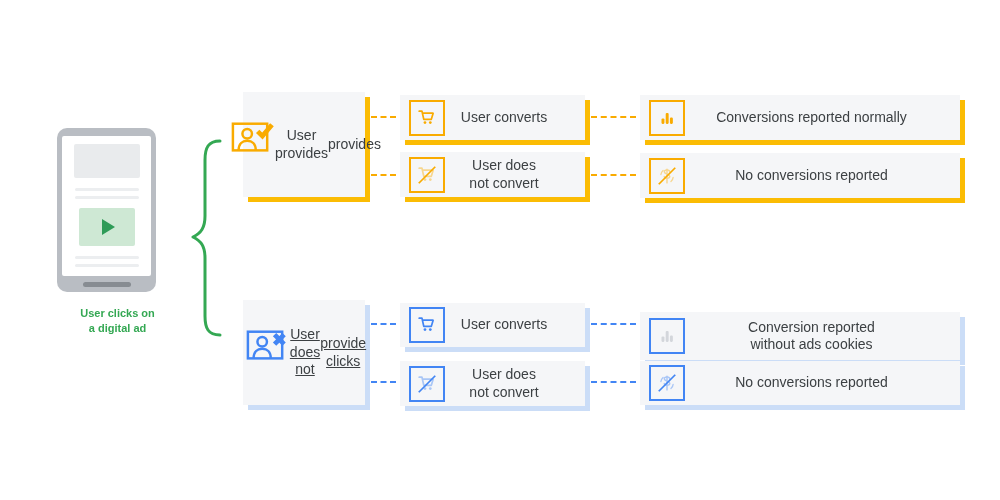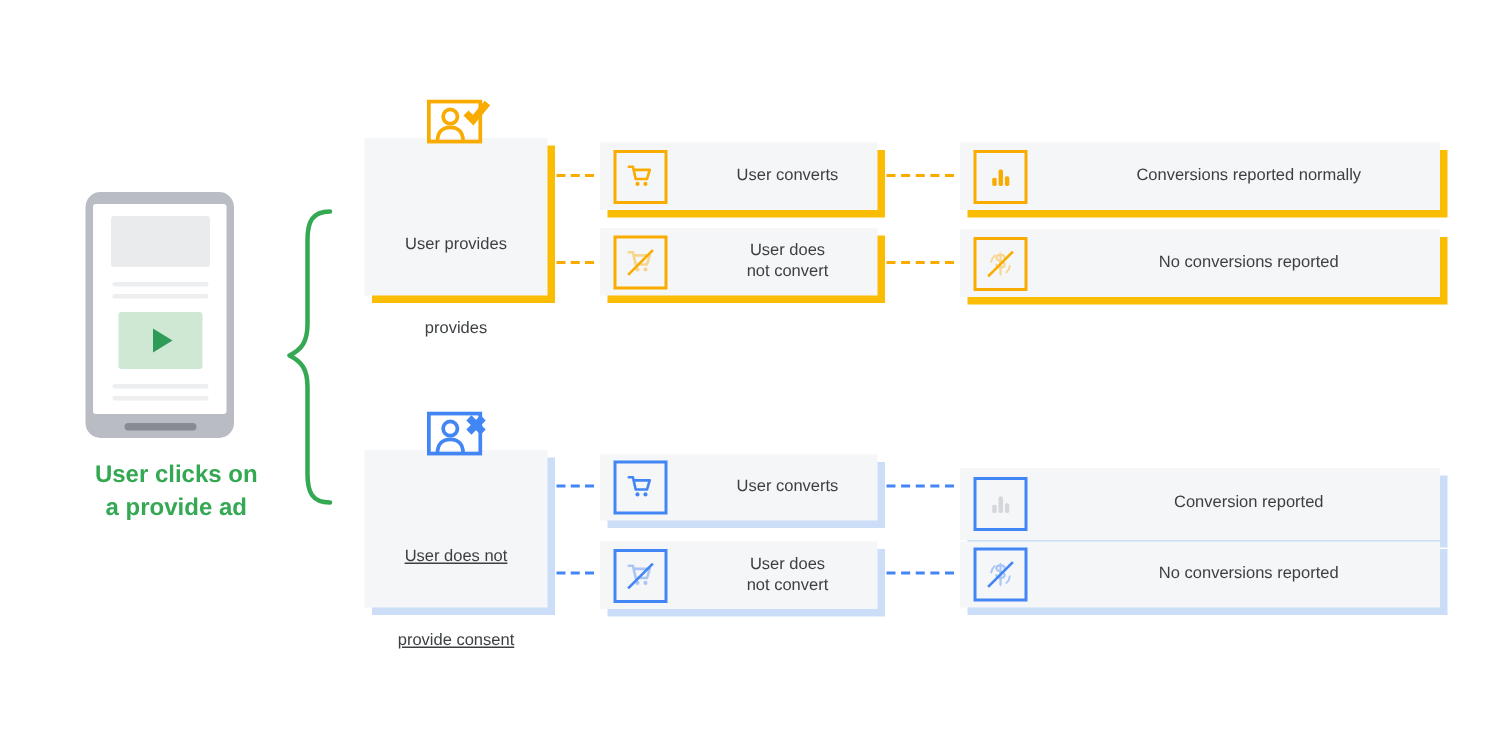--- a/index.html
+++ b/index.html
@@ -31,35 +31,35 @@
     width:0;height:0;border-top:8px solid transparent;border-bottom:8px solid transparent;
     border-left:13px solid #2e9b57;margin-left:3px;
   }
   .home-bar{
     position:absolute;left:50%;bottom:5px;transform:translateX(-50%);
     width:48px;height:5px;background:#878c92;border-radius:3px;
   }
 
   .caption{
     left:25px;top:306px;width:185px;text-align:center;
-    color:#34a853;font-size:16px;font-weight:bold;line-height:1.35;
+    color:#34a853;font-size:11px;font-weight:bold;line-height:1.35;
   }
 
   .brace{left:190px;top:138px;}
 
   
   .box{
     background:#f5f6f8;box-sizing:border-box;
     display:flex;align-items:center;
-    font-size:11px;line-height:1.25;color:#3c4043;gap:42px;
+    font-size:14px;line-height:1.25;color:#3c4043;
   }
   .box.yellow{box-shadow:5px 5px 0 0 #fbbc04;}
   .box.blue{box-shadow:5px 5px 0 0 #cbddf7;}
 
-  .consent-box{flex-direction:column;justify-content:center;text-align:center;}
+  .consent-box{flex-direction:row;justify-content:center;text-align:center;}
   .consent-box .icon-wrap{margin-bottom:8px;}
 
   .row-box{padding-left:9px;}
   .row-box .lbl{flex:1;text-align:center;padding-right:22px;}
 
   .icon-sq{
     width:36px;height:36px;box-sizing:border-box;border:2.5px solid;
     display:flex;align-items:center;justify-content:center;flex-shrink:0;
     background:transparent;
   }
@@ -105,21 +105,21 @@
       <div class="play-triangle"></div>
     </div>
     <div class="txt-line mt10"></div>
     <div class="txt-line mt5"></div>
   </div>
   <div class="home-bar"></div>
 </div>
 
 <div class="abs caption two-line">
   <span>User clicks on</span>
-  <span>a provide ad</span>
+  <span>a digital ad</span>
 </div>
 
 <svg class="abs brace" width="34" height="200" viewBox="0 0 34 200">
   <path d="M30 3 C 18 3, 15 10, 15 22 L15 78 C 15 90, 11 95, 3 99 C 11 103, 15 108, 15 120 L15 178 C 15 190, 18 197, 30 197" fill="none" stroke="#34a853" stroke-width="3" stroke-linecap="round" stroke-linejoin="round"></path>
 </svg>
 
 <div class="abs box yellow consent-box two-line" style="left:243px;top:92px;width:122px;height:105px;">
   <span class="icon-wrap consent-icon ye">
     <svg width="48" height="40" viewBox="0 0 50 42">
       <rect x="6" y="6" width="36" height="28" fill="none" stroke="currentColor" stroke-width="2.6"></rect>
@@ -188,21 +188,21 @@
 <div class="abs box blue consent-box two-line" style="left:243px;top:300px;width:122px;height:105px;text-decoration:underline;">
   <span class="icon-wrap consent-icon bl">
     <svg width="48" height="40" viewBox="0 0 50 42">
       <rect x="6" y="6" width="36" height="28" fill="none" stroke="currentColor" stroke-width="2.6"></rect>
       <circle cx="21" cy="16.5" r="5" fill="none" stroke="currentColor" stroke-width="2.6"></circle>
       <path d="M12 34 C12 27, 16 24, 21 24 C26 24, 30 27, 30 34" fill="none" stroke="currentColor" stroke-width="2.6"></path>
       <path d="M34 9 L44 19 M44 9 L34 19" fill="none" stroke="currentColor" stroke-width="5" stroke-linecap="butt"></path>
     </svg>
   </span>
   <span>User does not</span>
-  <span>provide consent</span>
+  <span>provide clicks</span>
 </div>
 
 <div class="abs connector bl" style="left:371px;top:323px;width:25px;"></div>
 <div class="abs connector bl" style="left:371px;top:381px;width:25px;"></div>
 
 <div class="abs box blue row-box" style="left:400px;top:303px;width:185px;height:44px;">
   <span class="icon-sq bl">
     <svg width="22" height="22" viewBox="0 0 24 24">
         <use href="#cart-glyph"></use>
       </svg>
@@ -231,20 +231,21 @@
 <div class="abs box blue row-box" style="left:640px;top:312px;width:320px;height:48px;">
   <span class="icon-sq bl">
     <svg width="22" height="22" viewBox="0 0 24 24" class="bars-gray">
       <rect x="6" y="12.5" width="3.2" height="6" rx="1.2" fill="currentColor"></rect>
       <rect x="10.6" y="6.5" width="3.2" height="12" rx="1.2" fill="currentColor"></rect>
       <rect x="15.2" y="11.5" width="3.2" height="7" rx="1.2" fill="currentColor"></rect>
     </svg>
   </span>
   <span class="lbl two-line">
     <span>Conversion reported</span>
+    <span>without ads cookies</span>
   </span>
 </div>
 
 <div class="abs box blue row-box" style="left:640px;top:361px;width:320px;height:44px;">
   <span class="icon-sq bl">
     <svg width="22" height="22" viewBox="0 0 24 24">
       <g class="faded">
           <use href="#dollar-glyph"></use>
         </g>
       <line x1="3" y1="21" x2="21" y2="3" stroke="currentColor" stroke-width="1.9"></line>

